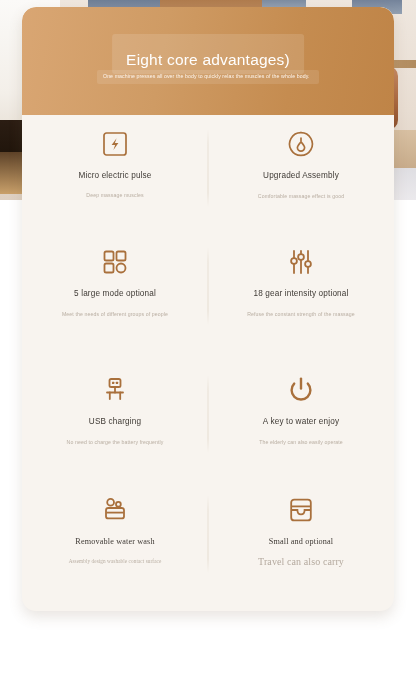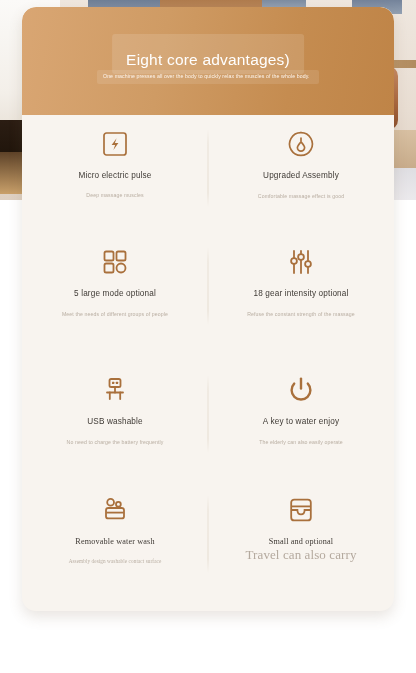--- a/index.html
+++ b/index.html
@@ -94,21 +94,21 @@
   }
   .icon svg{display:block;}
   .f-title{
     font-size:8.2px;line-height:10.5px;color:#3f3a35;text-align:center;
     letter-spacing:.15px;max-width:130px;
   }
   .f-sub{
     margin-top:11px;font-size:5.2px;line-height:7.6px;color:#b9aea2;
     text-align:center;letter-spacing:.1px;max-width:135px;
   }
-  .f-sub.big{font-size:13px;line-height:11px;color:#b4a99e;margin-top:2px;}
+  .f-sub.big{font-size:10px;line-height:11px;color:#b4a99e;margin-top:9px;}
   .f-title.two{line-height:9.6px;}
 </style>
 </head>
 <body>
 
 <div class="page">
 
   <div class="photo-bg">
     <div class="pb-wall"></div>
     <div class="pb-left-white"></div>
@@ -207,21 +207,21 @@
             <svg width="30" height="30" viewBox="0 0 30 30" fill="none" stroke="#a9703c" stroke-width="1.8" stroke-linecap="round">
               <rect x="9.5" y="4" width="11" height="8" rx="1.6"></rect>
               <rect x="12" y="6.8" width="2.3" height="2.3" rx=".5" fill="#a9703c" stroke="none"></rect>
               <rect x="15.8" y="6.8" width="2.3" height="2.3" rx=".5" fill="#a9703c" stroke="none"></rect>
               <path d="M15 12 L15 17.5"></path>
               <path d="M7 17.5 L23 17.5"></path>
               <path d="M9.8 17.5 L9.8 24"></path>
               <path d="M20.2 17.5 L20.2 24"></path>
             </svg>
           </div>
-          <div class="f-title">USB washable</div>
+          <div class="f-title">USB charging</div>
           <div class="f-sub">No need to charge the battery frequently</div>
         </div>
 
         <div class="cell">
           <div class="icon">
             <svg width="30" height="30" viewBox="0 0 30 30" fill="none" stroke="#a9703c" stroke-width="2.4" stroke-linecap="round">
               <path d="M8.2 8.6 A9.4 9.4 0 1 0 21.8 8.6"></path>
               <path d="M15 3.6 L15 13.6"></path>
             </svg>
           </div>

